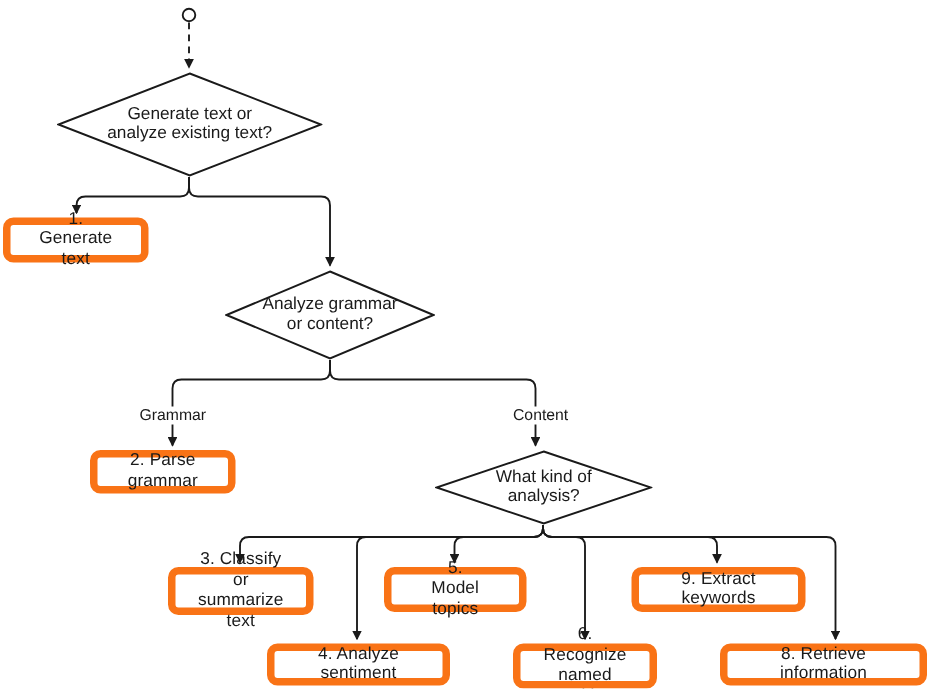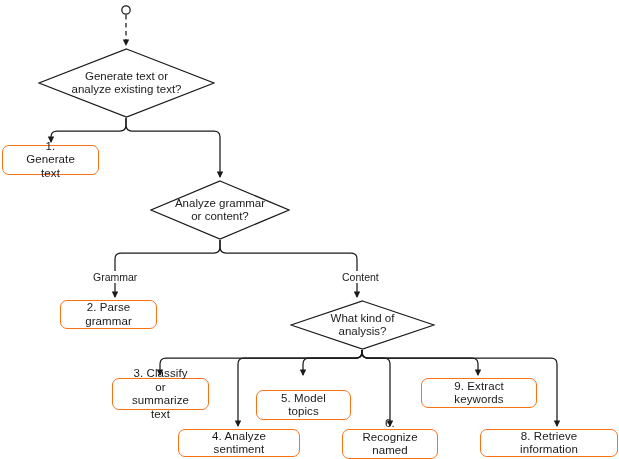--- a/index.html
+++ b/index.html
@@ -35,21 +35,21 @@
     align-items: center;
     justify-content: center;
     text-align: center;
     color: #1a1a1a;
     font-size: 11.5px;
     line-height: 13.5px;
     letter-spacing: 0.1px;
     white-space: pre-line;
   }
   .box {
-    border: 1px solid #f97316;
+    border: 5px solid #f97316;
     border-radius: 7px;
     background: #ffffff;
     padding: 0 22px;
   }
   .diamond-wrap {
     position: absolute;
   }
   .diamond-shape {
     position: absolute;
     left: 0;
@@ -149,21 +149,21 @@
     </svg>
     <div class="diamond-label">What kind of
 analysis?</div>
   </div>
 
   <div class="node box" style="left:112px; top:378px; width:97px; height:32px;">
     <span>3. Classify or
 summarize text</span>
   </div>
 
-  <div class="node box" style="left:256px; top:378px; width:95px; height:30px;margin-top:12px;">
+  <div class="node box" style="left:256px; top:378px; width:95px; height:30px;">
     <span>5. Model topics</span>
   </div>
 
   <div class="node box" style="left:421px; top:378px; width:116px; height:30px;">
     <span>9. Extract keywords</span>
   </div>
 
   <div class="node box" style="left:178px; top:429px; width:122px; height:28px;">
     <span>4. Analyze sentiment</span>
   </div>

